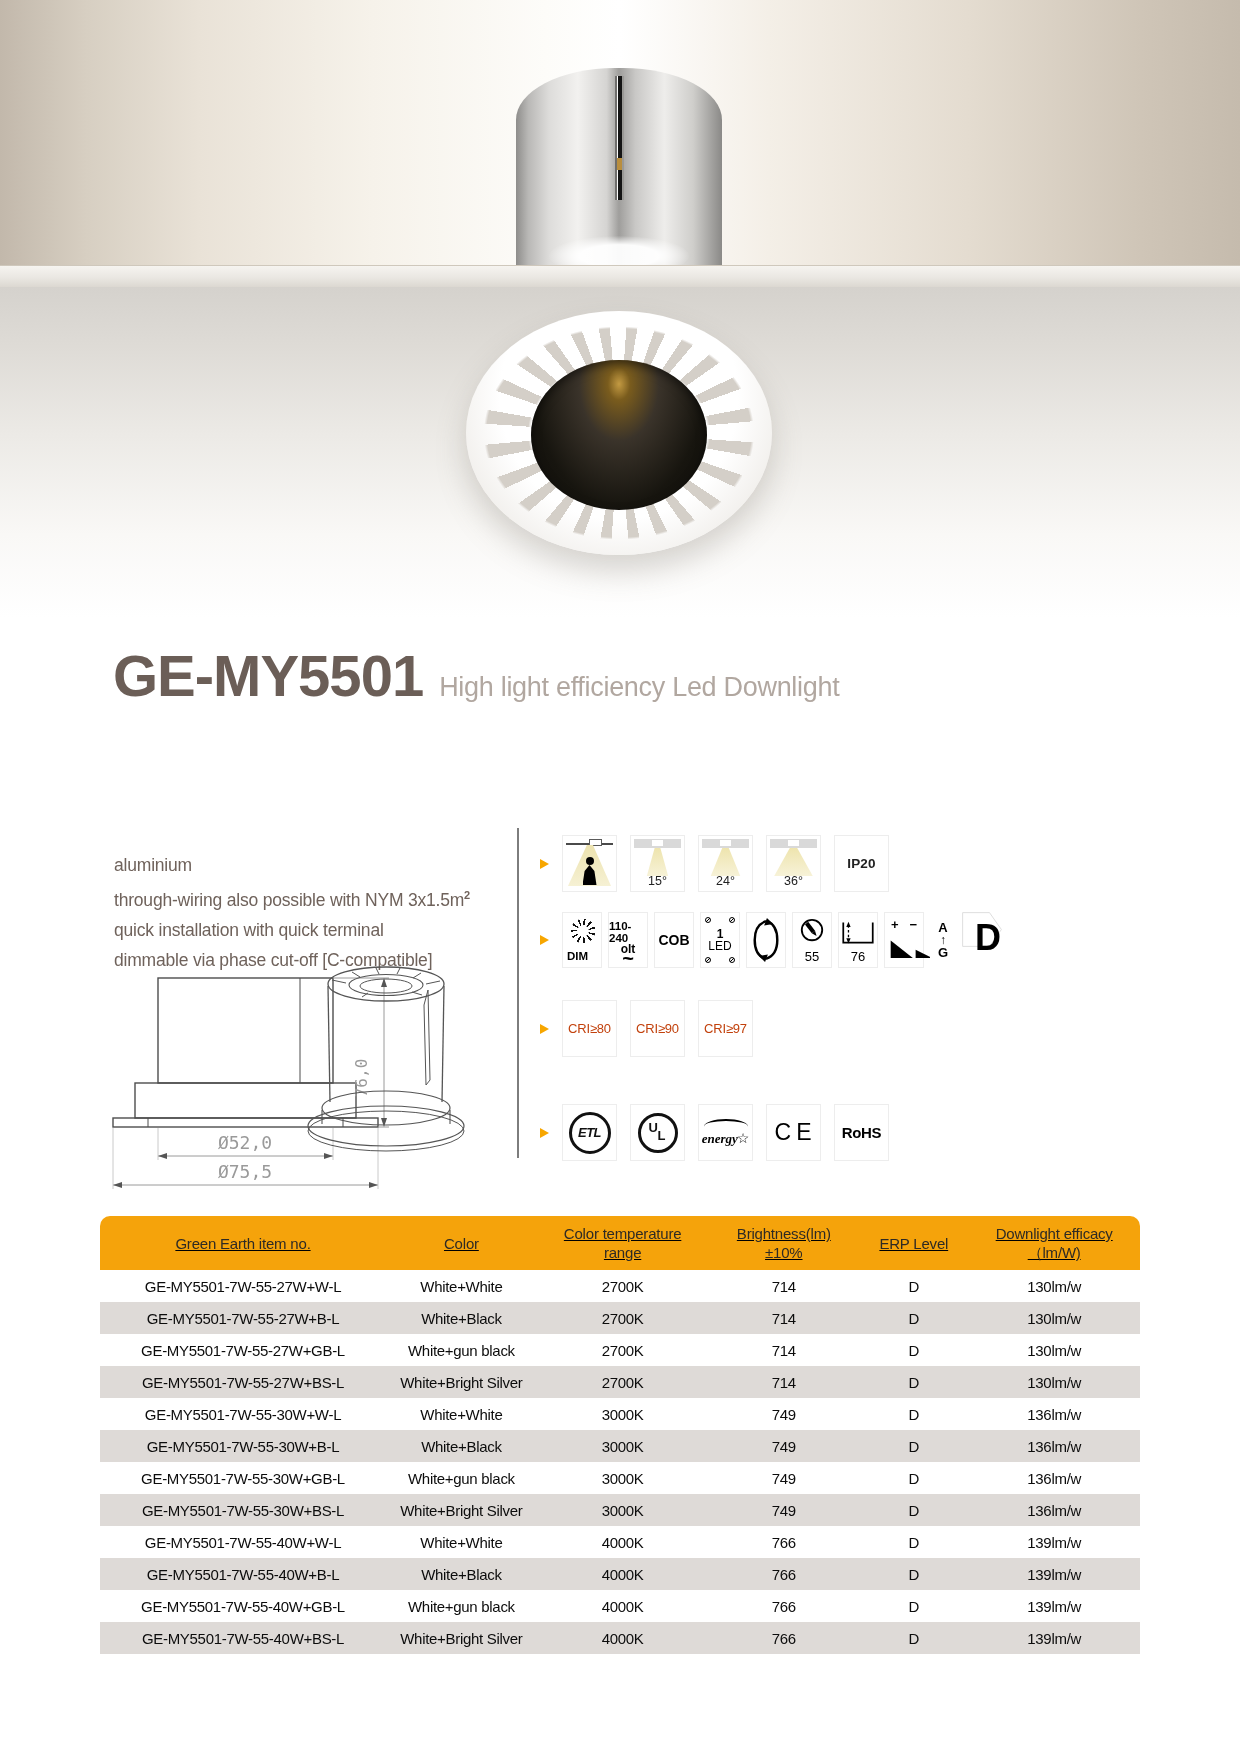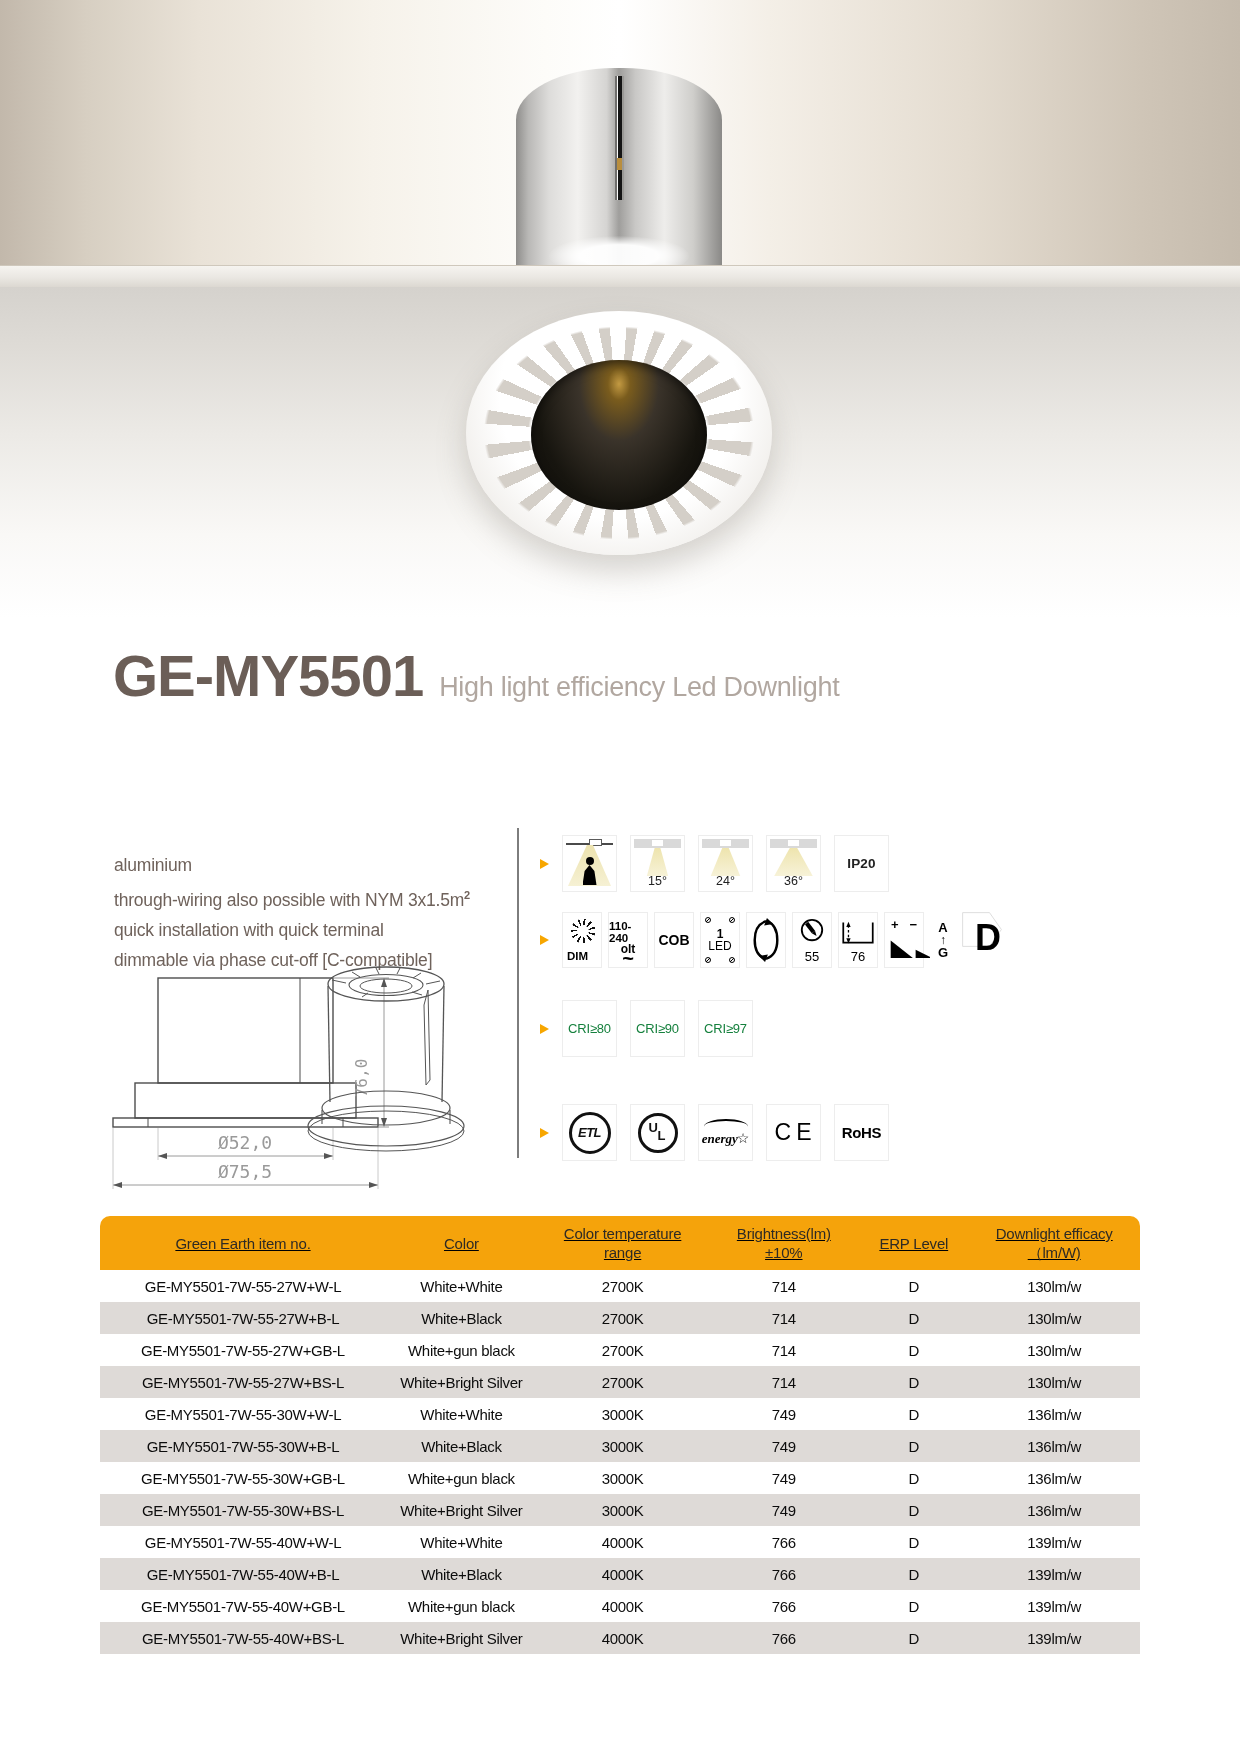--- a/index.html
+++ b/index.html
@@ -99,21 +99,21 @@
   .ramp-svg { position:absolute; bottom:8px; left:3px; }
   .ag-box { width:26px !important; border:none !important; flex-direction:column; }
   .ag-box span { display:block; text-align:center; color:#000; }
   .ag-a,.ag-g { font-size:13px; font-weight:700; line-height:13px; }
   .ag-arrow { font-size:12px; line-height:12px; }
   .d-box { position:relative; width:64px; height:56px; border:none !important; margin-right:0; }
   .d-box svg { position:absolute; inset:0; }
   .d-text { position:absolute; left:13px; top:5px; font-size:36px; font-weight:700; color:#000; }
 
   
-  .cri-box span { font-size:13px; font-weight:500; color:#15803d; letter-spacing:-0.2px; }
+  .cri-box span { font-size:13px; font-weight:500; color:#c2410c; letter-spacing:-0.2px; }
 
   
   .etl-circle { width:42px; height:42px; border-radius:50%; border:3.5px solid #111; display:flex; align-items:center; justify-content:center; }
   .etl-circle span { font-size:13px; font-weight:700; font-style:italic; color:#111; letter-spacing:-0.5px; }
   .ul-circle { position:relative; width:40px; height:40px; border-radius:50%; border:3.5px solid #111; }
   .ul-circle .u { position:absolute; left:8px; top:4px; font-size:13px; font-weight:700; color:#111; }
   .ul-circle .l { position:absolute; left:17px; top:12px; font-size:13px; font-weight:700; color:#111; }
   .energy-box { flex-direction:column; }
   .energy-arc { width:44px; height:15px; border-top:2px solid #000; border-radius:50%; margin-bottom:-4px; }
   .energy-line { display:flex; align-items:baseline; }

